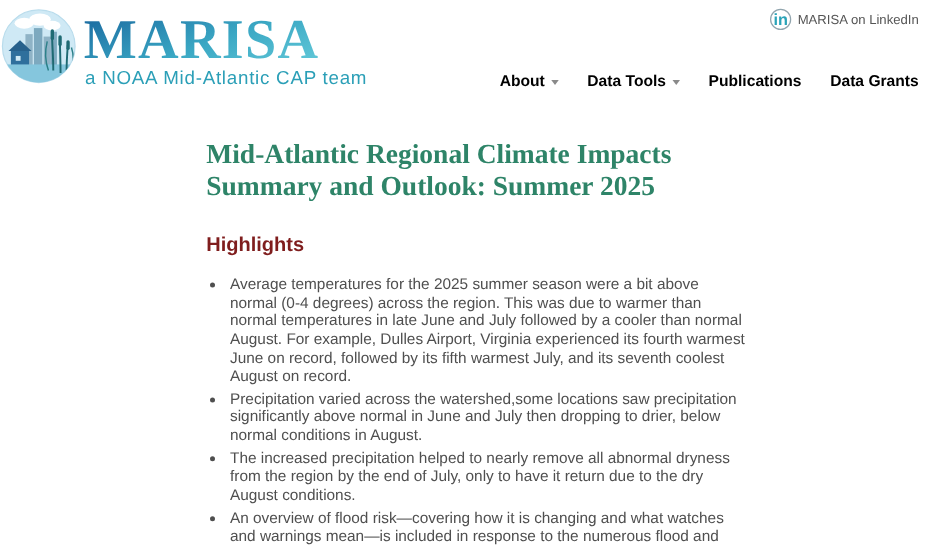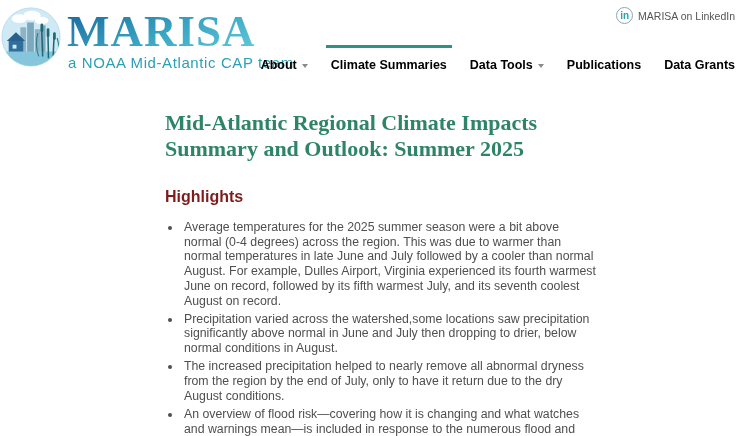--- a/index.html
+++ b/index.html
@@ -42,21 +42,21 @@
   
   .linkedin {
     position:absolute; top:7px; right:7px;
     display:flex; align-items:center; gap:5px;
     text-decoration:none; cursor:pointer;
   }
   .li-circle {
     width:17px; height:17px;
     border:1.3px solid #91a5ae; border-radius:50%;
     display:flex; align-items:center; justify-content:center;
-    font-size:10px; font-weight:bold; color:#2aa3b8;
+    font-size:13px; font-weight:bold; color:#2aa3b8;
   }
   .li-label { font-size:10.5px; color:#555555; }
 
   
   .nav {
     position:absolute; top:58px; right:7px;
     display:flex; gap:23px; align-items:center;
   }
   .nav-item {
     position:relative;
@@ -159,23 +159,20 @@
       <span>in</span>
     </span>
     <span class="li-label">MARISA on LinkedIn</span>
   </a>
 
   <nav class="nav">
     <a class="nav-item">
       <span>About</span>
       <span class="caret"></span>
     </a>
-    <a class="nav-item active">
-      <span>Climate Summaries</span>
-    </a>
     <a class="nav-item">
       <span>Data Tools</span>
       <span class="caret"></span>
     </a>
     <a class="nav-item">
       <span>Publications</span>
     </a>
     <a class="nav-item">
       <span>Data Grants</span>
     </a>

